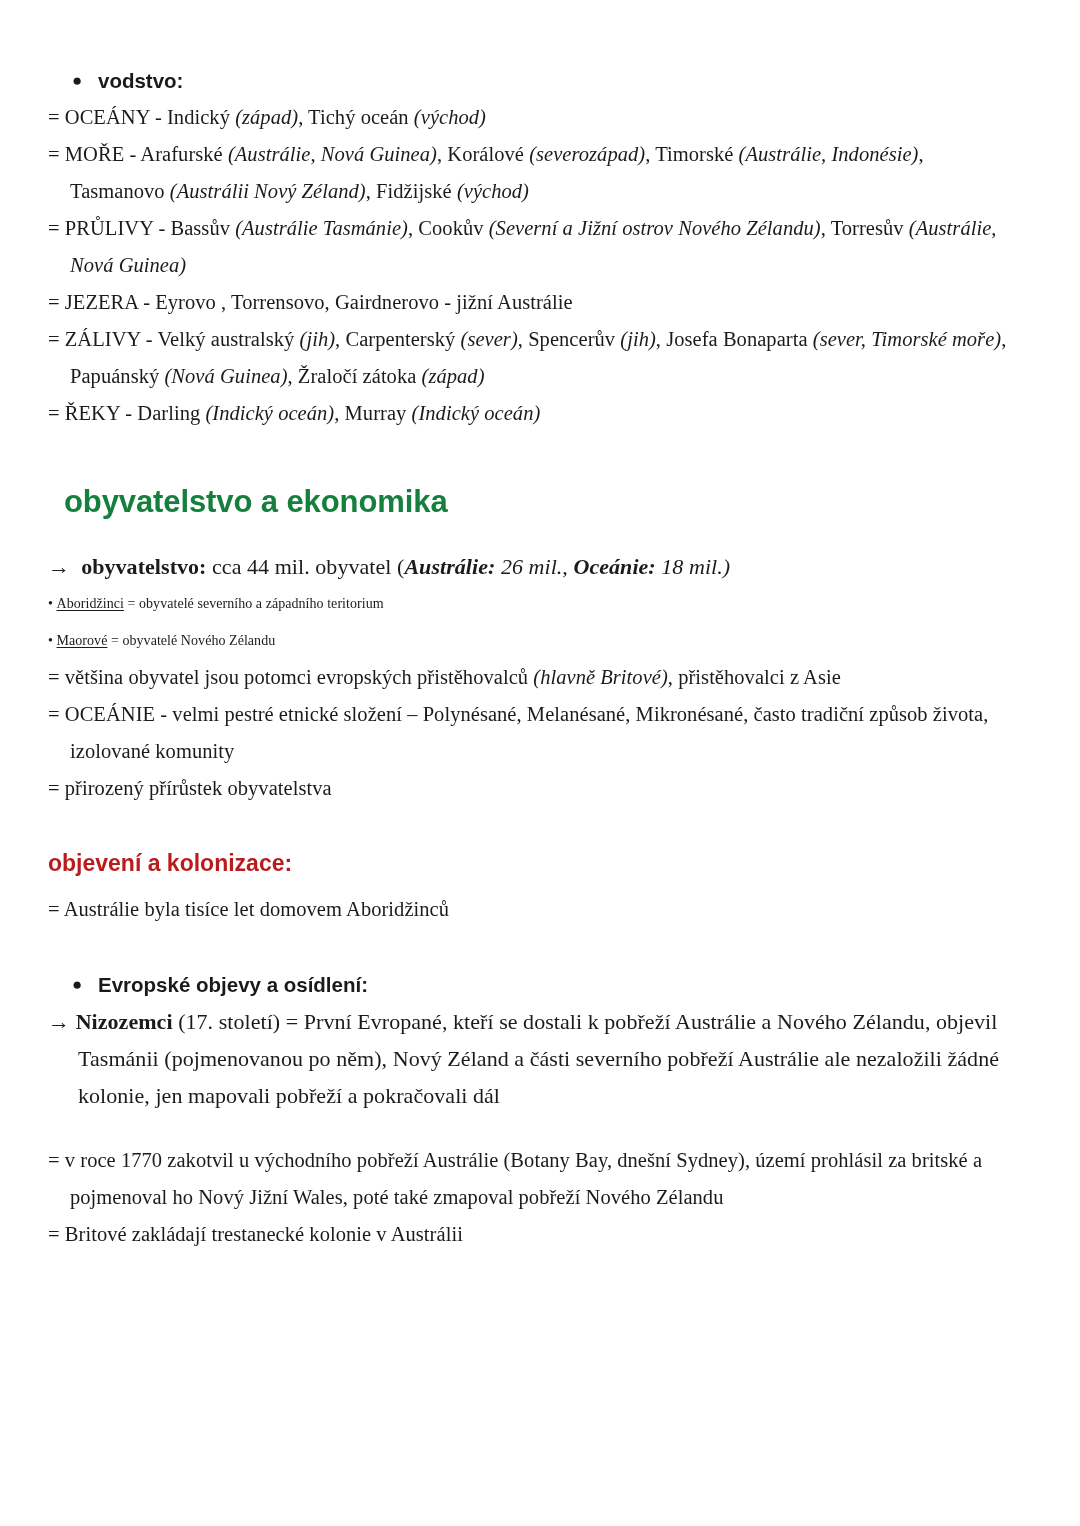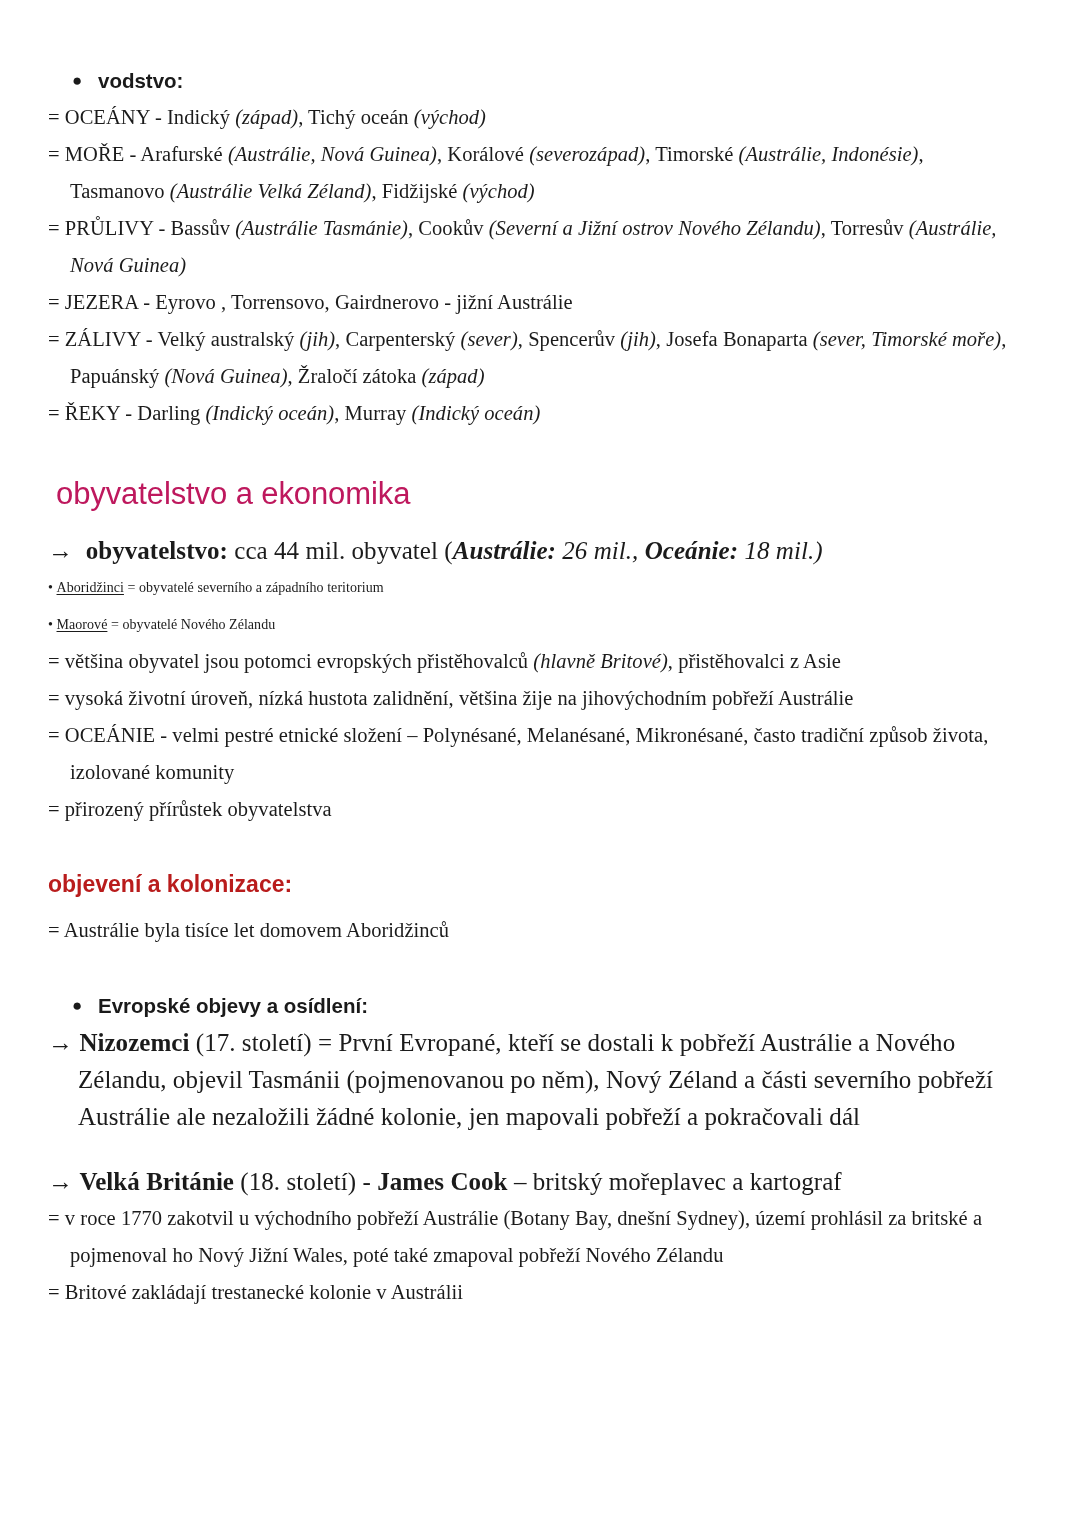--- a/index.html
+++ b/index.html
@@ -57,43 +57,43 @@
   .bullet-row .dot {
     position: absolute;
     left: 24px;
     top: 0;
     font-size: 17px;
     line-height: 37px;
   }
 
   
   .arrow-row {
-    font-size: 25px;
+    font-size: 22px;
     line-height: 37px;
     padding-left: 30px;
     text-indent: -30px;
     max-width: 950px;
   }
 
   
   .dot-row {
     font-size: 14px;
     line-height: 37px;
     padding-left: 18px;
     text-indent: -18px;
   }
 
   h1.section-title {
     font-size: 31px;
     line-height: 40px;
-    font-weight: normal;
-    margin: 8px;
+    font-weight: bold;
+    margin: 16px;
     padding: 0;
     letter-spacing: -0.1px;
-    color: #be185d;
+    color: #15803d;
   }
   h2.section-title-sm {
     font-size: 23px;
     line-height: 36px;
     font-weight: bold;
     margin: 0;
     padding: 0;
     color: #b91c1c;
   }
 
@@ -113,21 +113,21 @@
 <div class="page">
 
   <div class="block">
 
     <div class="bullet-row">
       <span class="dot">●</span>
       <span>vodstvo:</span>
     </div>
 
     <div class="line eq-line" id="w0"><span>= </span><span>OCEÁNY - </span><span>Indický </span><i>(západ)</i><span>, Tichý oceán </span><i>(východ)</i></div>
-    <div class="line eq-line w1" id="w1"><span>= </span><span>MOŘE - </span><span>Arafurské </span><i>(Austrálie, Nová Guinea)</i><span>, Korálové </span><i>(severozápad)</i><span>, Timorské </span><i>(Austrálie, Indonésie)</i><span>, Tasmanovo </span><i>(Austrálie Velká Zéland)</i><span>, Fidžijské </span><i>(východ)</i></div>
+    <div class="line eq-line w1" id="w1"><span>= </span><span>MOŘE - </span><span>Arafurské </span><i>(Austrálie, Nová Guinea)</i><span>, Korálové </span><i>(severozápad)</i><span>, Timorské </span><i>(Austrálie, Indonésie)</i><span>, Tasmanovo </span><i>(Austrálii Nový Zéland)</i><span>, Fidžijské </span><i>(východ)</i></div>
     <div class="line eq-line w2" id="w2"><span>= </span><span>PRŮLIVY - </span><span>Bassův </span><i>(Austrálie Tasmánie)</i><span>, Cookův </span><i>(Severní a Jižní ostrov Nového Zélandu)</i><span>, Torresův </span><i>(Austrálie, Nová Guinea)</i></div>
     <div class="line eq-line" id="w4"><span>= </span><span>JEZERA - </span><span>Eyrovo , Torrensovo, Gairdnerovo - jižní Austrálie</span></div>
     <div class="line eq-line w3" id="w3"><span>= </span><span>ZÁLIVY - </span><span>Velký australský </span><i>(jih)</i><span>, Carpenterský </span><i>(sever)</i><span>, Spencerův </span><i>(jih)</i><span>, Josefa Bonaparta </span><i>(sever, Timorské moře)</i><span>, Papuánský </span><i>(Nová Guinea)</i><span>, Žraločí zátoka </span><i>(západ)</i></div>
     <div class="line eq-line" id="w5"><span>= </span><span>ŘEKY - </span><span>Darling </span><i>(Indický oceán)</i><span>, Murray </span><i>(Indický oceán)</i></div>
   </div>
 
   <div class="sp-34"></div>
 
   <div class="block">
     <h1 class="section-title">obyvatelstvo a ekonomika</h1>
@@ -141,21 +141,20 @@
 
     <div class="line dot-row">
       <span>•</span><span>&nbsp;</span><span class="u">Aboridžinci</span><span> = obyvatelé severního a západního teritorium</span>
     </div>
 
     <div class="line dot-row">
       <span>•</span><span>&nbsp;</span><span class="u">Maorové</span><span> = obyvatelé Nového Zélandu</span>
     </div>
 
     <div class="line eq-line" id="p0"><span>= </span><span>většina obyvatel jsou potomci evropských přistěhovalců </span><i>(hlavně Britové)</i><span>, přistěhovalci z Asie</span></div>
-    <div class="line eq-line w2" id="p1"><span>= </span><span>vysoká životní úroveň, nízká hustota zalidnění, většina žije na jihovýchodním pobřeží Austrálie</span></div>
     <div class="line eq-line w3" id="p2"><span>= </span><span>OCEÁNIE - velmi pestré etnické složení – Polynésané, Melanésané, Mikronésané, často tradiční způsob života, izolované komunity</span></div>
     <div class="line eq-line" id="p3"><span>= </span><span>přirozený přírůstek obyvatelstva</span></div>
   </div>
 
   <div class="sp-38"></div>
 
   <div class="block">
     <h2 class="section-title-sm">objevení a kolonizace:</h2>
 
     <div class="sp-10"></div>
@@ -170,21 +169,18 @@
       <span class="dot">●</span>
       <span>Evropské objevy a osídlení:</span>
     </div>
 
     <div class="line arrow-row">
       <span>→</span><span>&nbsp;</span><b>Nizozemci</b><span> (17. století) = První Evropané, kteří se dostali k pobřeží Austrálie a Nového Zélandu, objevil Tasmánii (pojmenovanou po něm), Nový Zéland a části severního pobřeží Austrálie ale nezaložili žádné kolonie, jen mapovali pobřeží a pokračovali dál</span>
     </div>
 
     <div class="sp-28"></div>
 
-    <div class="line arrow-row">
-      <span>→</span><span>&nbsp;</span><b>Velká Británie</b><span> (18. století)  - </span><b>James Cook</b><span> – britský mořeplavec a kartograf</span>
-    </div>
 
     <div class="line eq-line w3" id="e0"><span>= </span><span>v roce 1770 zakotvil u východního pobřeží Austrálie (Botany Bay, dnešní Sydney), území prohlásil za britské a pojmenoval ho Nový Jižní Wales, poté také zmapoval pobřeží Nového Zélandu</span></div>
     <div class="line eq-line" id="e1"><span>= </span><span>Britové zakládají trestanecké kolonie v Austrálii</span></div>
   </div>
 
 </div>
 
 </body></html>

